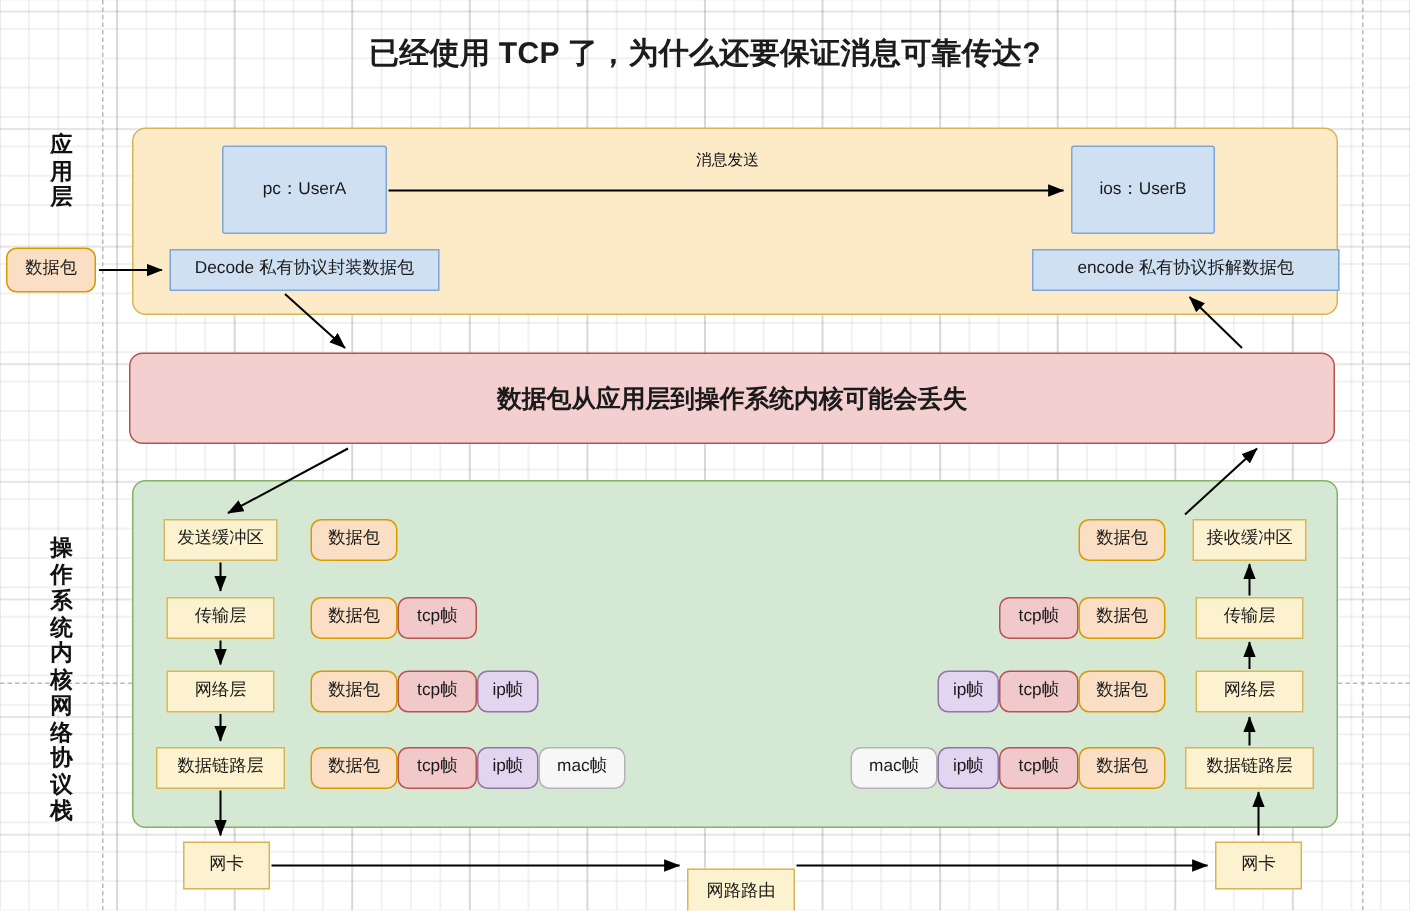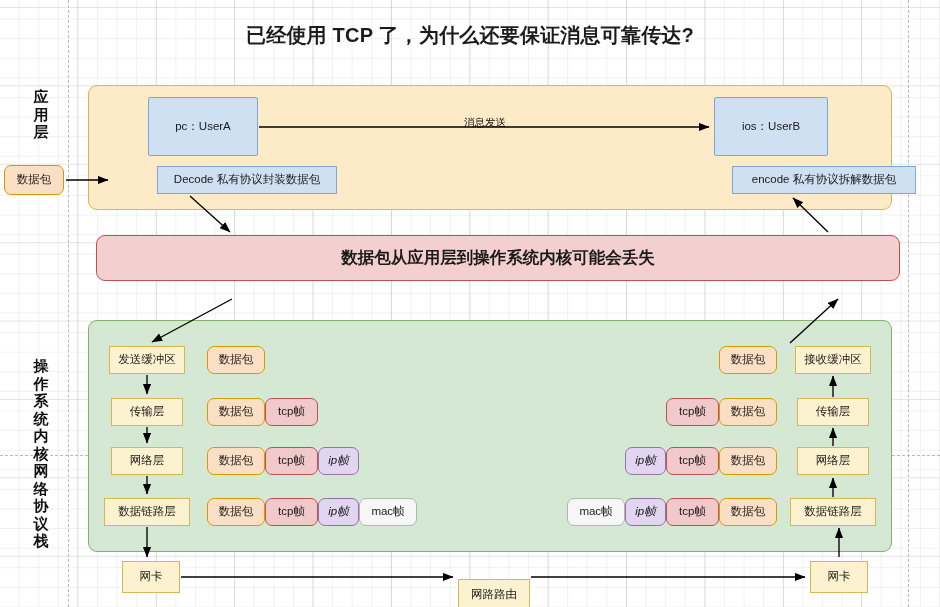--- a/index.html
+++ b/index.html
@@ -45,28 +45,28 @@
   .warn-text{
     position:absolute;left:0;right:0;top:50%;transform:translateY(-50%);
     text-align:center;font-size:16.5px;font-weight:bold;color:#1a1a1a;
   }
 
   .node{
     position:absolute;box-sizing:border-box;display:flex;
     align-items:center;justify-content:center;text-align:center;
     font-size:11.5px;color:#1a1a1a;line-height:1.15;
   }
-  .n-blue{background:#cfe0f3;border:1.1px solid #7severe;margin-left:44px;}
+  .n-blue{background:#cfe0f3;border:1.1px solid #7severe;}
   .n-blue{background:#cfe0f3;border:1.1px solid #7ea6d9;}
   .n-blue-round{background:#cfe0f3;border:1.1px solid #7ea6d9;border-radius:2px;}
   .n-yellow{background:#fdf2cf;border:1.2px solid #d6b656;}
   .n-orange{background:#fbdfc4;border:1.2px solid #d79b00;border-radius:7px;}
   .n-orange-sq{background:#fbdfc4;border:1.2px solid #d79b00;}
   .n-pink{background:#f2c9cb;border:1.2px solid #b85450;border-radius:7px;text-align:right;}
-  .n-purple{background:#e1d5f0;border:1.2px solid #9673a6;border-radius:7px;font-style:italic;}
+  .n-purple{background:#e1d5f0;border:1.2px solid #9673a6;border-radius:7px;}
   .n-white{background:#f7f7f7;border:1.2px solid #b3b3b3;border-radius:7px;}
 
   svg.lines{position:absolute;left:0;top:0;width:940px;height:607px;pointer-events:none;}
   .arrow-label{
     position:absolute;font-size:10.5px;color:#111;text-align:center;
   }
 </style>
 </head>
 <body>
 
@@ -95,28 +95,28 @@
       <div>协</div>
       <div>议</div>
       <div>栈</div>
     </div>
 
   <div class="container-box c-app" style="left:88px;top:85px;width:804px;height:125px;"></div>
 
   <div class="node n-orange-sq" style="left:4px;top:165px;width:60px;height:30px;border-radius:7px;">数据包</div>
 
   <div class="node n-blue-round" style="left:148px;top:97px;width:110px;height:59px;">pc：UserA</div>
-  <div class="node n-blue-round" style="left:714px;top:97px;width:114px;height:59px;">ios：UserB</div>
+  <div class="node n-blue-round" style="left:714px;top:97px;width:96px;height:59px;">ios：UserB</div>
 
-  <div class="arrow-label" style="left:435px;top:100px;width:100px;margin-top:16px;">消息发送</div>
+  <div class="arrow-label" style="left:435px;top:100px;width:100px;">消息发送</div>
 
   <div class="node n-blue" style="left:113px;top:166px;width:180px;height:28px;">Decode 私有协议封装数据包</div>
-  <div class="node n-blue" style="left:688px;top:166px;width:184px;height:28px;">encode 私有协议拆解数据包</div>
+  <div class="node n-blue" style="left:688px;top:166px;width:205px;height:28px;">encode 私有协议拆解数据包</div>
 
-  <div class="container-box c-warn" style="left:96px;top:235px;width:804px;height:46px;">
+  <div class="container-box c-warn" style="left:86px;top:235px;width:804px;height:61px;">
     <div class="warn-text">数据包从应用层到操作系统内核可能会丢失</div>
   </div>
 
   <div class="container-box c-kernel" style="left:88px;top:320px;width:804px;height:232px;"></div>
 
   <div class="node n-yellow" style="left:109px;top:346px;width:76px;height:28px;">发送缓冲区</div>
   <div class="node n-orange" style="left:207px;top:346px;width:58px;height:28px;">数据包</div>
 
   <div class="node n-yellow" style="left:111px;top:398px;width:72px;height:28px;">传输层</div>
   <div class="node n-orange" style="left:207px;top:398px;width:58px;height:28px;">数据包</div>

